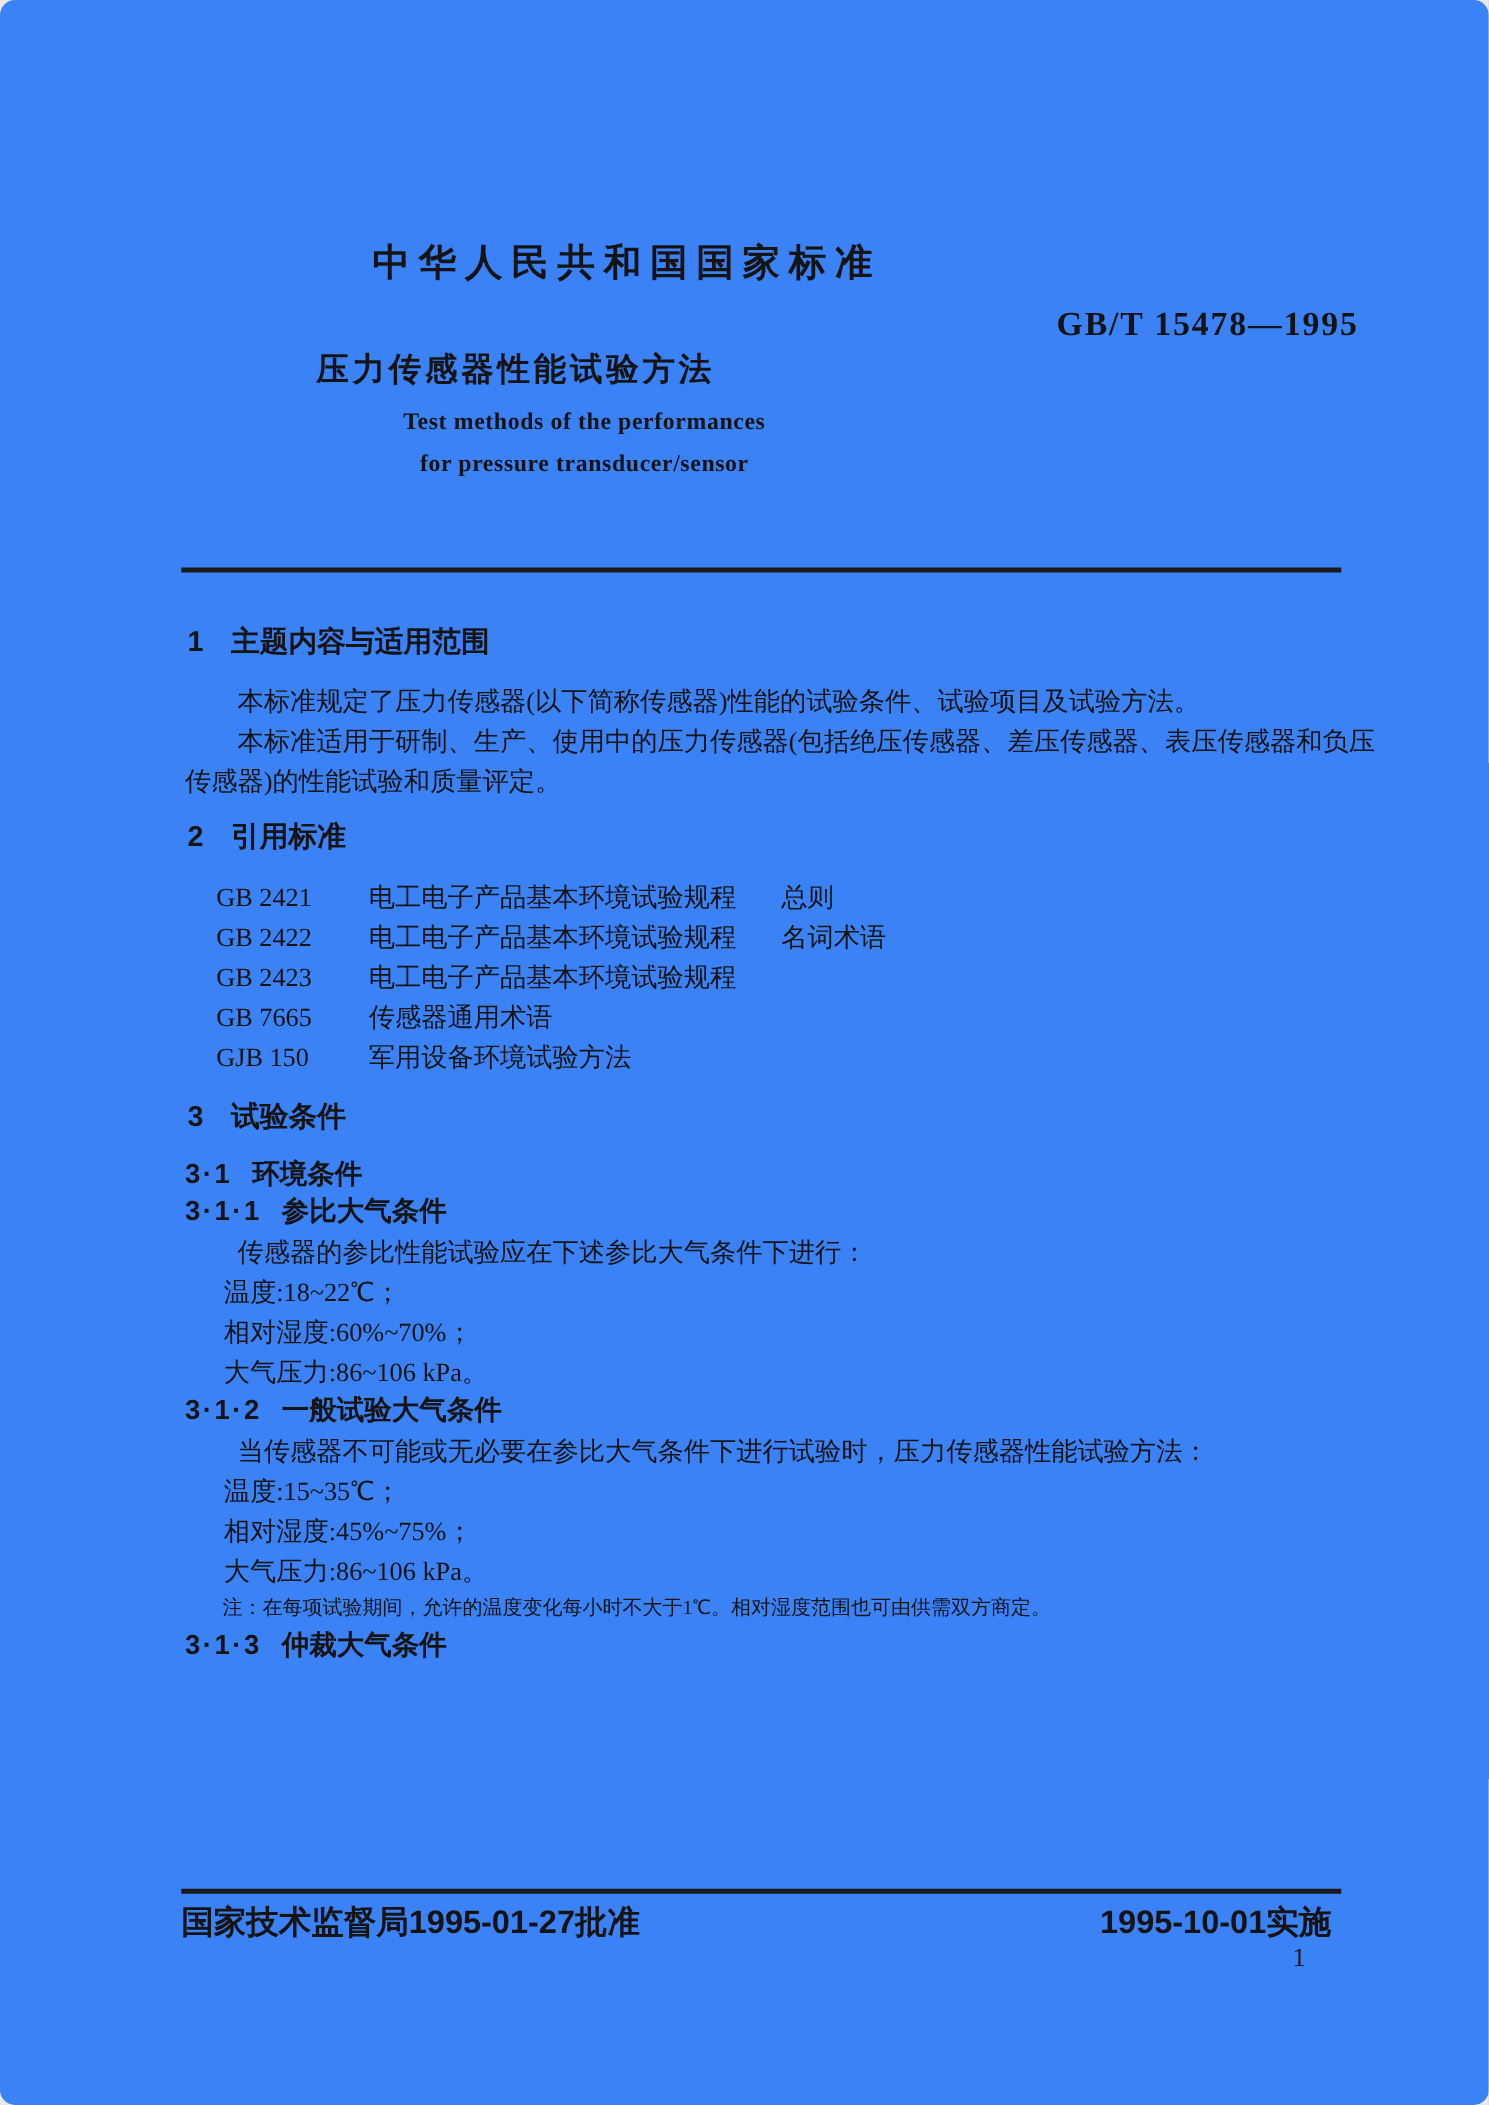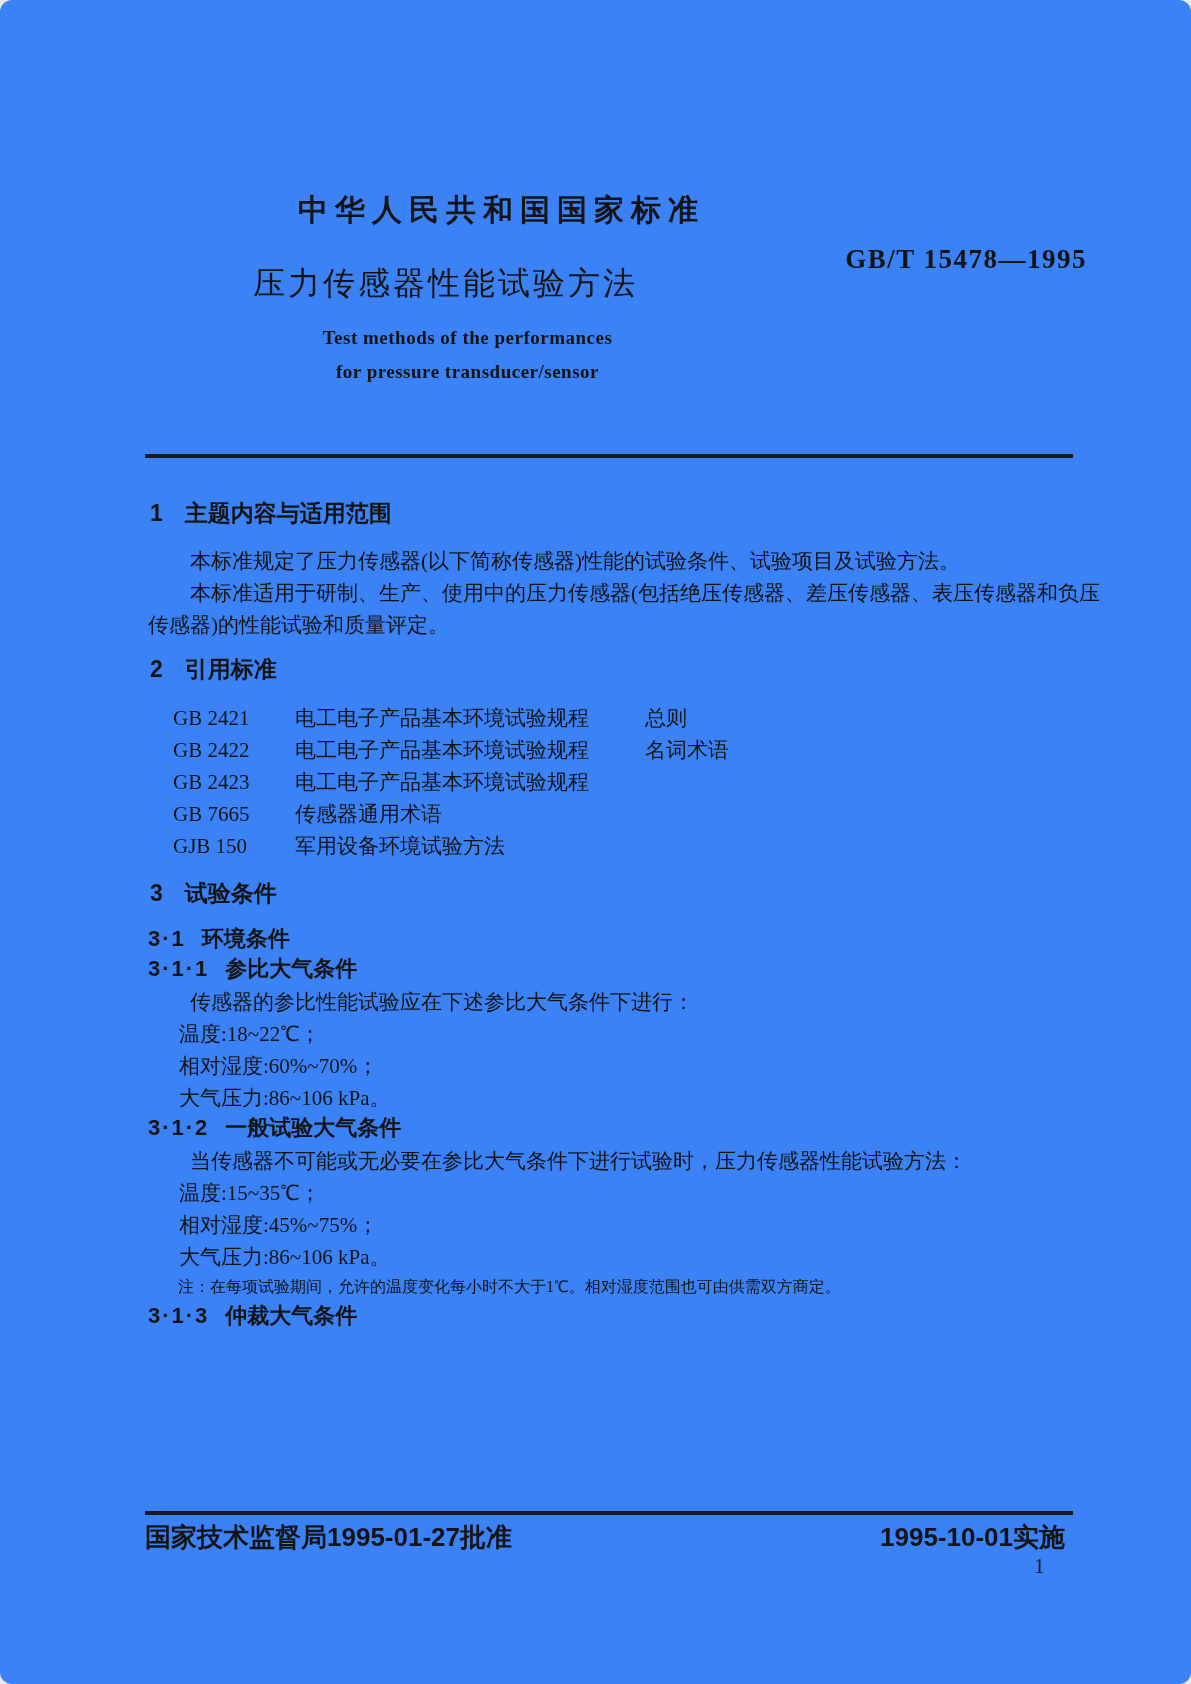--- a/index.html
+++ b/index.html
@@ -18,21 +18,21 @@
   .std-label{
     font-family:"Liberation Sans", sans-serif;
     font-weight:bold;font-size:30px;letter-spacing:7px;white-space:nowrap;
   }
   .std-no{
     font-family:"Liberation Serif", serif;
     font-weight:bold;font-size:27px;letter-spacing:1.5px;white-space:nowrap;
   }
   .cn-title{
     font-family:"Liberation Sans", sans-serif;
-    font-weight:normal;font-size:32px;letter-spacing:3px;white-space:nowrap;
+    font-weight:bold;font-size:26px;letter-spacing:3px;white-space:nowrap;margin-top:16px;
   }
   .en-title{
     width:935px;left:0;text-align:center;
     font-family:"Liberation Serif", serif;
     font-weight:bold;font-size:19px;letter-spacing:0.5px;
   }
   .hrule{background:#1a1a1a;height:4px;}
   
   .sec-h{
     font-family:"Liberation Sans", sans-serif;
@@ -46,21 +46,21 @@
   .sub-h .num{letter-spacing:2px;margin-right:16px;}
   .bodytext{
     font-size:21px;line-height:32px;
     font-family:"Liberation Serif", serif;
   }
   .para{width:956px;text-indent:42px;}
   .item{padding-left:31px;white-space:nowrap;}
   .note{font-size:16px;line-height:30px;padding-left:30px;white-space:nowrap;}
   .ref-row{display:flex;line-height:32px;white-space:nowrap;}
   .ref-row .code{display:inline-block;min-width:96px;margin-right:26px;}
-  .ref-row .subtitle{margin-left:56px;}
+  .ref-row .subtitle{margin-left:36px;}
   
   .footer-text{
     font-family:"Liberation Sans", sans-serif;
     font-weight:bold;font-size:26px;white-space:nowrap;
   }
   .page-num{font-size:21px;}
 </style>
 </head>
 <body>
 

